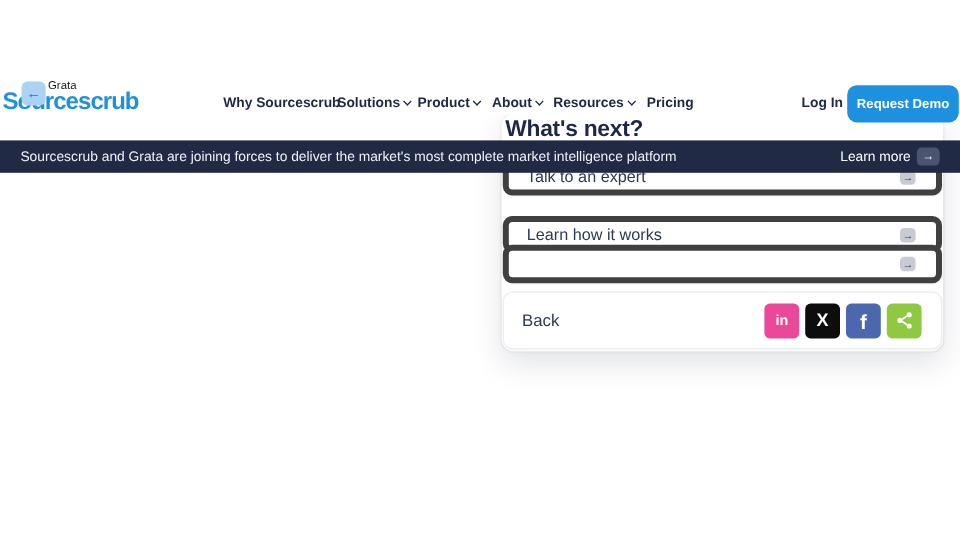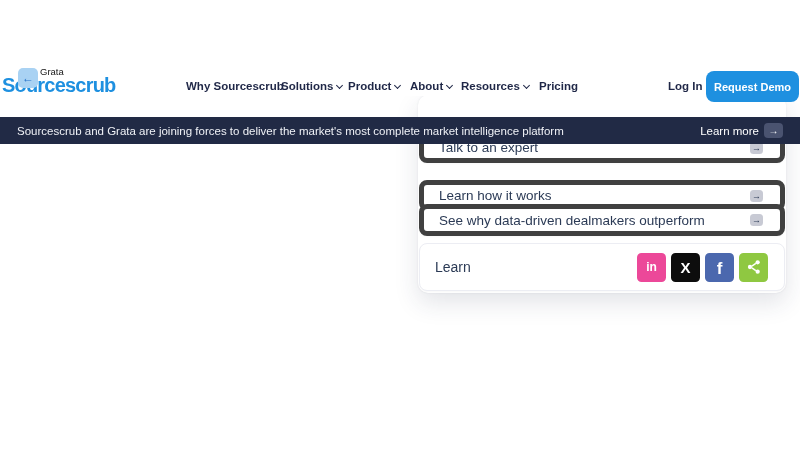--- a/index.html
+++ b/index.html
@@ -139,42 +139,42 @@
   </div>
   <div class="nav-item" style="left:539px">
     <span>Pricing</span>
   </div>
 
   <div class="login">Log In</div>
   <button class="cta-btn">Request Demo</button>
 </div>
 
 <div class="panel">
+  <div class="panel-title">What's next?</div>
 
   <div class="link-row row-1">
     <span>Talk to an expert</span>
     <span class="row-arrow">
         <span>→</span>
       </span>
   </div>
   <div class="link-row row-2">
     <span>Learn how it works</span>
     <span class="row-arrow">
         <span>→</span>
       </span>
   </div>
   <div class="link-row row-3">
-    <span>See why data-driven dealmakers outperform</span>
     <span class="row-arrow">
         <span>→</span>
       </span>
   </div>
 
   <div class="share-row">
-    <span>Learn</span>
+    <span>Back</span>
     <div class="social-group">
       <button class="social-btn" style="background: #ec4899;">
         <span class="glyph-in">in</span>
       </button>
       <button class="social-btn" style="background: rgb(13, 13, 13);">
         <span class="glyph-x">X</span>
       </button>
       <button class="social-btn" style="background: rgb(75, 104, 174);">
         <span class="glyph-f">f</span>
       </button>

